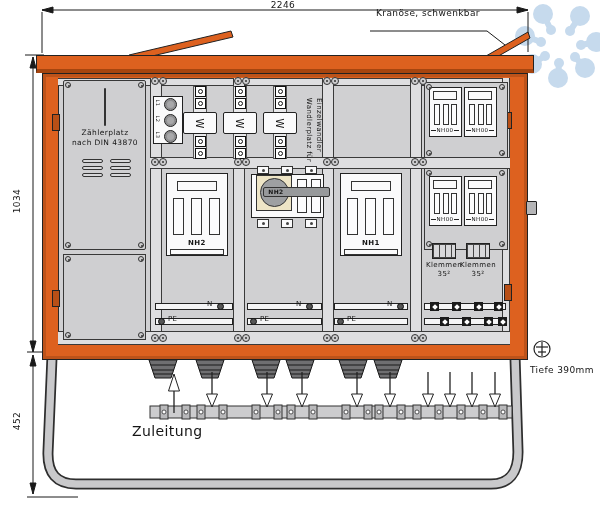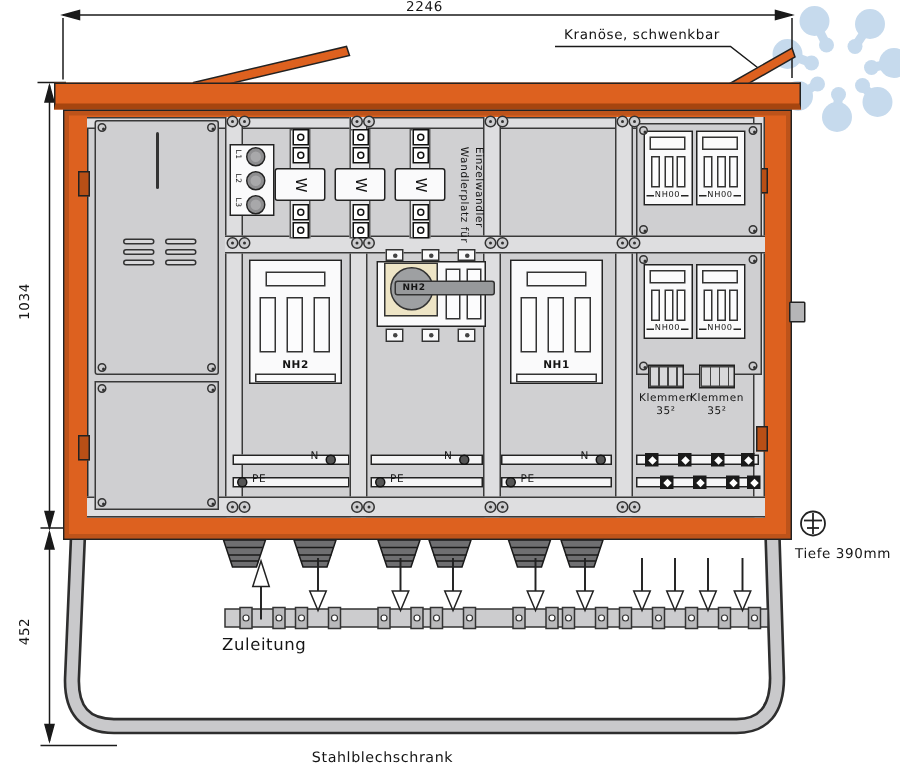--- a/index.html
+++ b/index.html
@@ -250,20 +250,24 @@
 
   <div class="hinge" style="left:52px;top:114px"></div>
   <div class="hinge" style="left:52px;top:290px"></div>
   <div class="hinge" style="left:504px;top:112px"></div>
   <div class="hinge" style="left:504px;top:284px"></div>
   <div class="abs" style="left:526px;top:201px;width:11px;height:14px;background:#B5B5B7;border:1px solid #222;border-radius:1px"></div>
 
   <div class="panel" style="left:63px;top:80px;width:83px;height:170px;border-radius:2px"></div>
   <div class="panel" style="left:63px;top:254px;width:83px;height:86px"></div>
   <div class="abs" style="left:104px;top:88px;width:2px;height:38px;background:#333;border-radius:2px"></div>
+  <div class="t tc" style="left:58px;top:128px;width:94px;font-size:7.5px;line-height:10px">
+    <span style="display:block">Zählerplatz</span>
+    <span style="display:block">nach DIN 43870</span>
+  </div>
   <div class="vent" style="left:82px;top:159px"></div>
   <div class="vent" style="left:110px;top:159px"></div>
   <div class="vent" style="left:82px;top:166px"></div>
   <div class="vent" style="left:110px;top:166px"></div>
   <div class="vent" style="left:82px;top:173px"></div>
   <div class="vent" style="left:110px;top:173px"></div>
 
   <div class="wbox" style="left:153px;top:96px;width:30px;height:48px">
     <span class="t" style="left:1px;top:3px;font-size:5px;transform:rotate(90deg)">L1</span>
     <span class="t" style="left:1px;top:19px;font-size:5px;transform:rotate(90deg)">L2</span>
@@ -509,20 +513,19 @@
   <i class="sc s" style="left:426px;top:84px"></i>
     <i class="sc s" style="left:499px;top:84px"></i>
   <i class="sc s" style="left:426px;top:150px"></i>
     <i class="sc s" style="left:499px;top:150px"></i>
   <i class="sc s" style="left:426px;top:170px"></i>
     <i class="sc s" style="left:499px;top:170px"></i>
   <i class="sc s" style="left:426px;top:241px"></i>
     <i class="sc s" style="left:499px;top:241px"></i>
 
   <div class="t tc" style="left:255px;top:0px;width:56px;font-size:9px">2246</div>
-  <div class="t tc" style="left:368px;top:19px;width:120px;font-size:9px">Kranöse, schwenkbar</div>
+  <div class="t tc" style="left:368px;top:8px;width:120px;font-size:9px">Kranöse, schwenkbar</div>
   <div class="t tc" style="left:-5px;top:196px;width:44px;font-size:9px;transform:rotate(-90deg)">1034</div>
   <div class="t tc" style="left:-1px;top:416px;width:36px;font-size:9px;transform:rotate(-90deg)">452</div>
-  <div class="t" style="left:148px;top:423px;font-size:11px">Zuleitung</div>
+  <div class="t" style="left:132px;top:423px;font-size:14px">Zuleitung</div>
   <div class="t" style="left:530px;top:365px;font-size:9px">Tiefe 390mm</div>
-  <div class="t tc" style="left:180px;top:500px;width:150px;font-size:9.5px">Stahlblechschrank</div>
 
 </div>
 
 </body></html>

